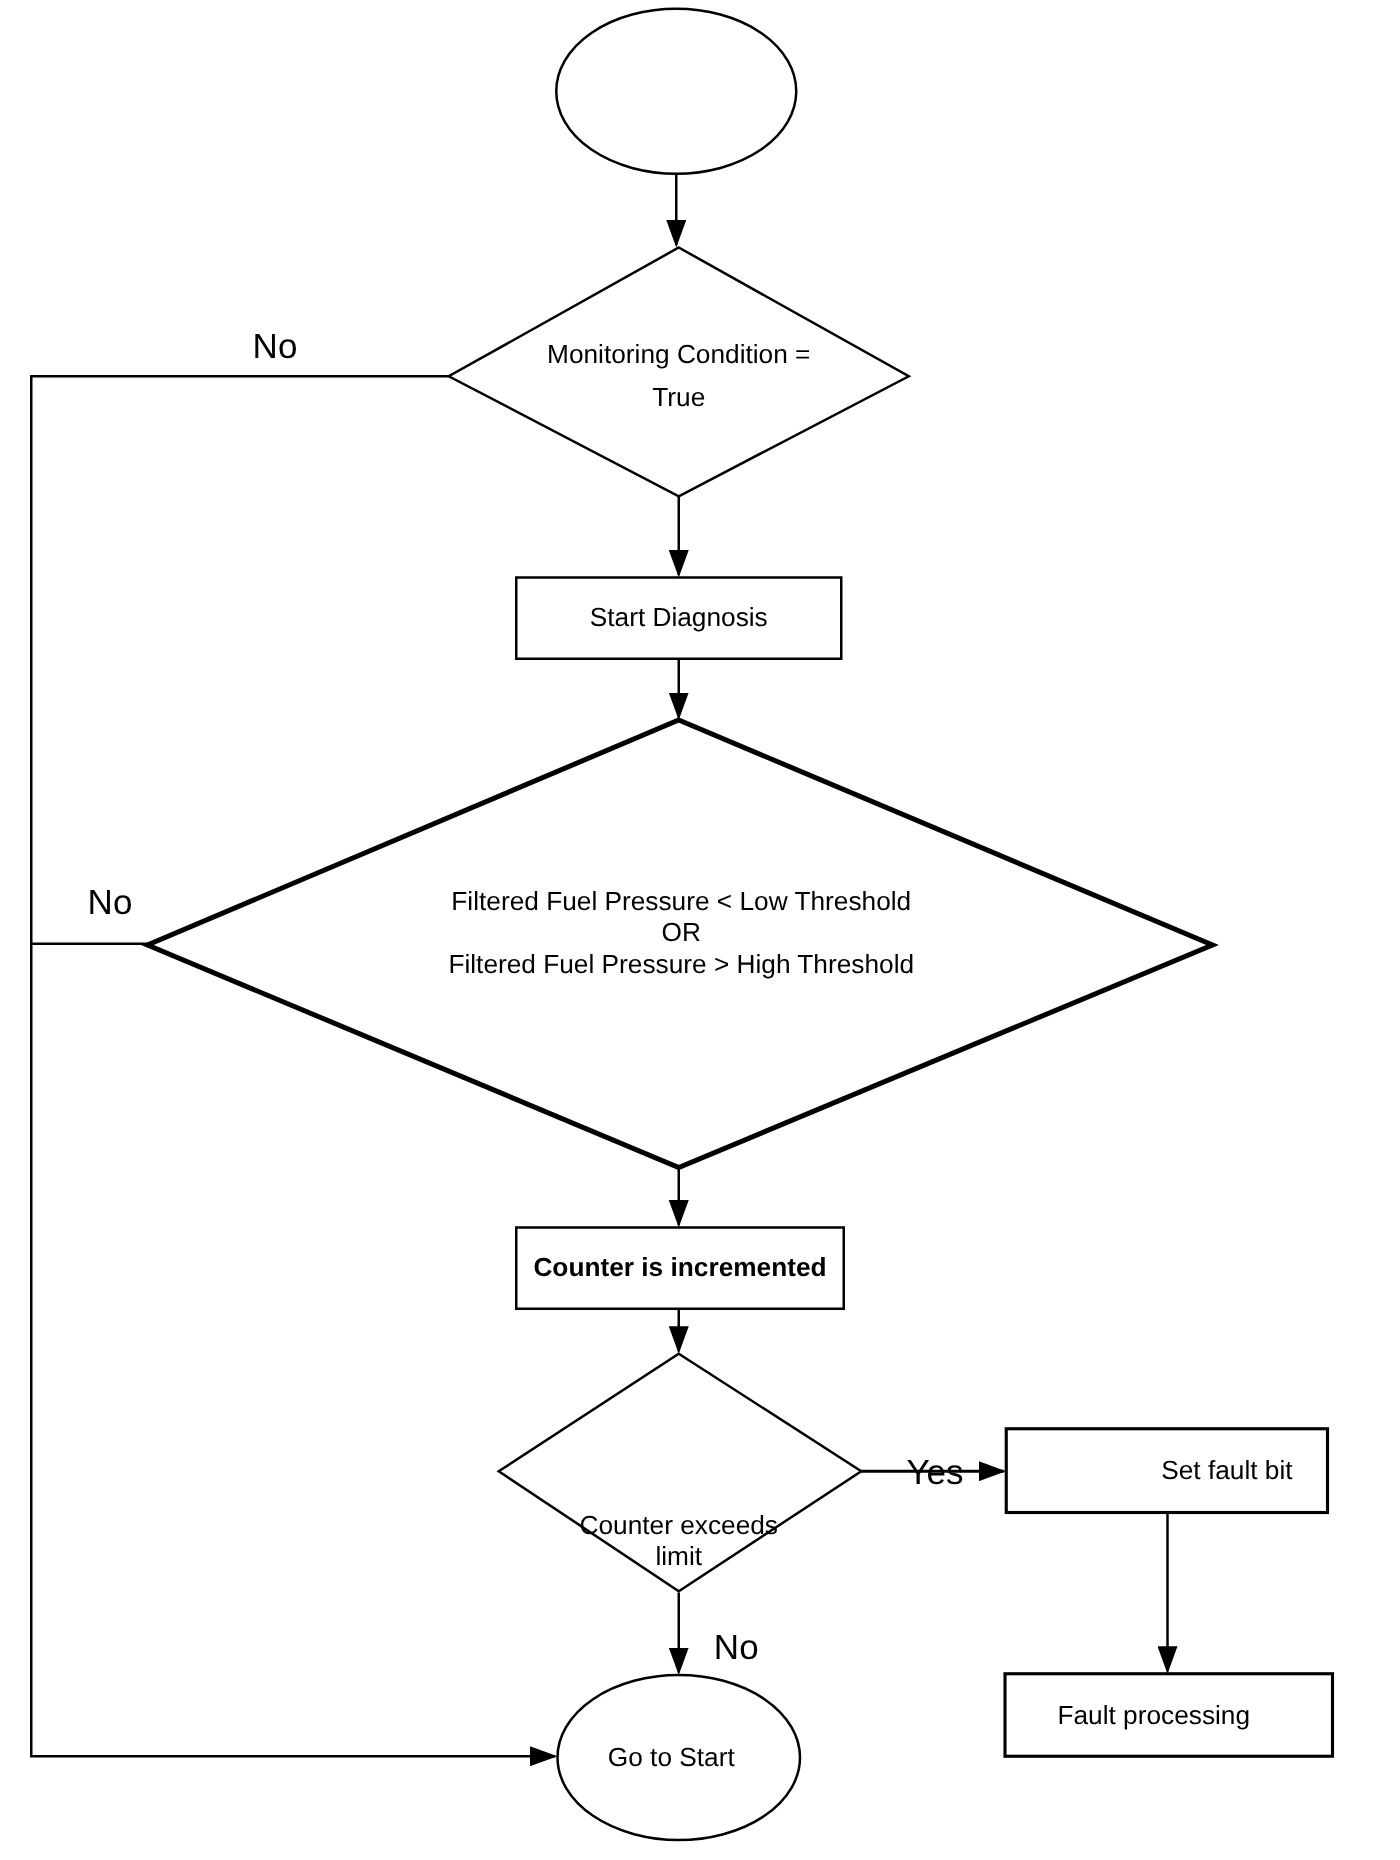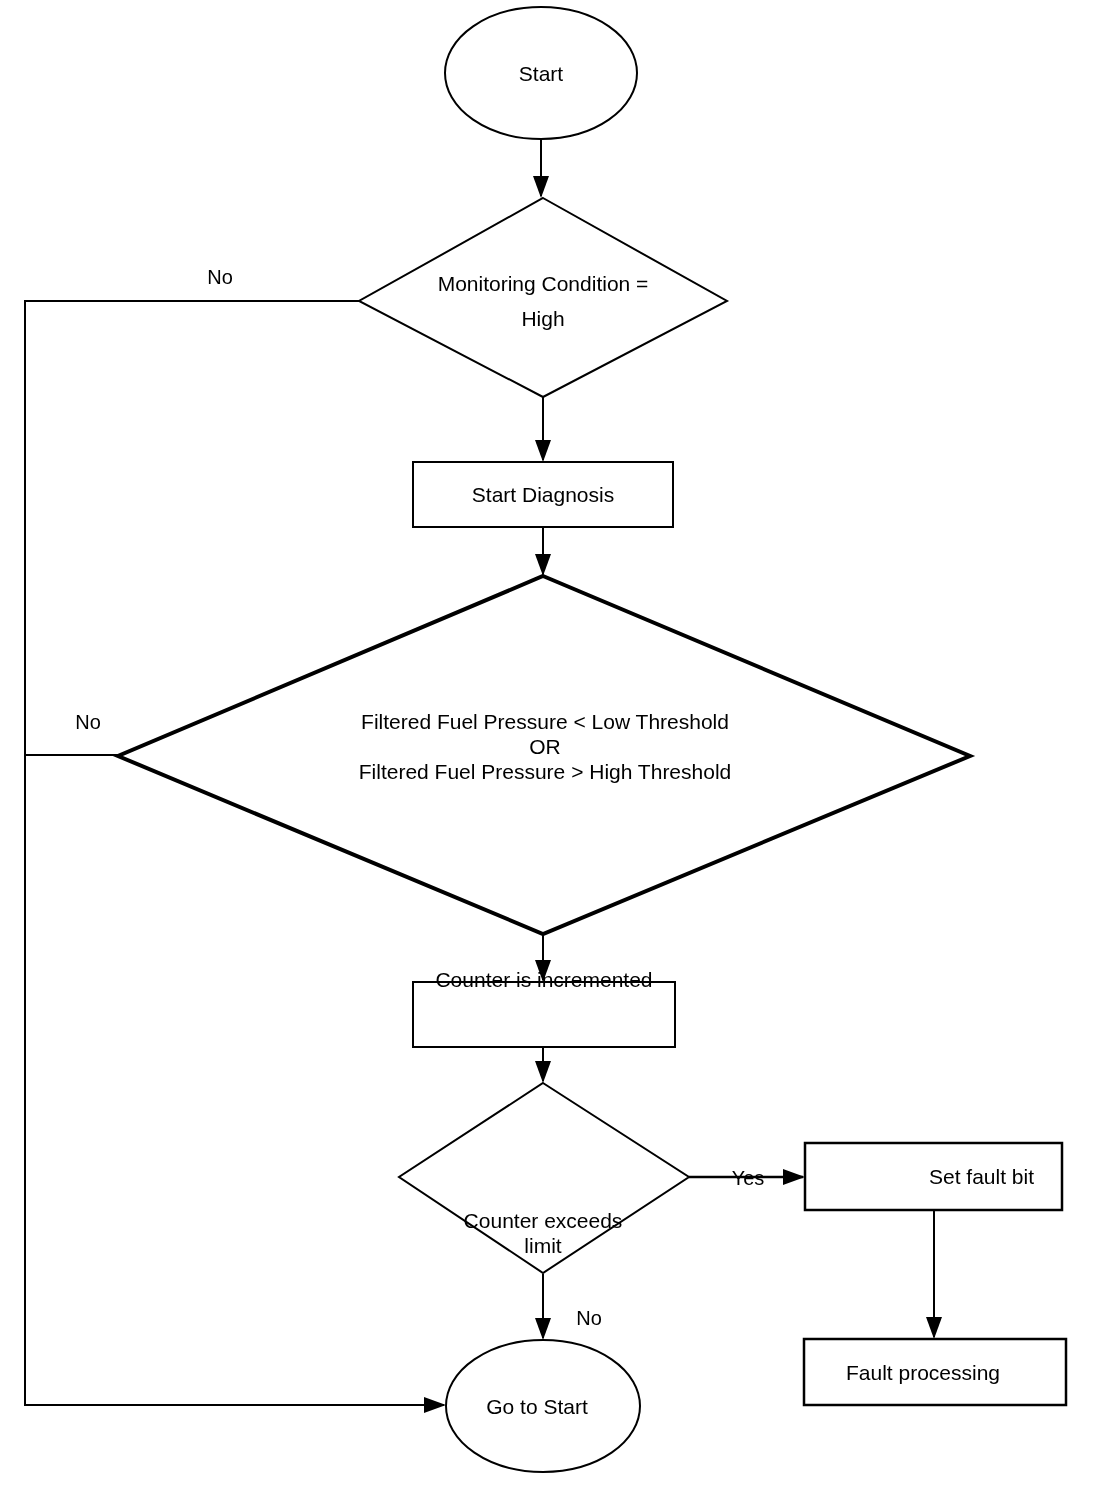--- a/index.html
+++ b/index.html
@@ -23,21 +23,21 @@
     font-size: 21px;
     line-height: 25px;
     color: #000000;
     white-space: nowrap;
   }
   .edge-lbl {
     position: absolute;
     display: flex;
     align-items: center;
     justify-content: center;
-    font-size: 20px;
+    font-size: 28px;
     color: #000000;
     white-space: nowrap;
   }
 </style>
 </head>
 <body>
 
 <div id="canvas">
 
   <svg id="shapes" width="1120" height="1488" viewBox="0 0 1120 1488">
@@ -79,40 +79,37 @@
 
     <polygon points="543,1083 689,1177 543,1273 399,1177" fill="#ffffff" stroke="#000000" stroke-width="2"></polygon>
 
     <rect x="805" y="1143" width="257" height="67" fill="#ffffff" stroke="#000000" stroke-width="2.5"></rect>
 
     <rect x="804" y="1339" width="262" height="66" fill="#ffffff" stroke="#000000" stroke-width="2.5"></rect>
 
     <ellipse cx="543" cy="1406" rx="97" ry="66" fill="#ffffff" stroke="#000000" stroke-width="2"></ellipse>
   </svg>
 
-  <div class="lbl" style="left:445px; top:7px; width:192px; height:132px;">
-    <span>Start</span>
-  </div>
 
   <div class="lbl" style="left:393px; top:250px; width:300px; height:102px;gap:10px;">
     <span>Monitoring Condition =</span>
-    <span>High</span>
+    <span>True</span>
   </div>
 
   <div class="lbl" style="left:343px; top:696px; width:404px; height:100px;">
     <span>Filtered Fuel Pressure &lt; Low Threshold</span>
     <span>OR</span>
     <span>Filtered Fuel Pressure &gt; High Threshold</span>
   </div>
 
   <div class="lbl" style="left:413px; top:462px; width:260px; height:65px;">
     <span>Start Diagnosis</span>
   </div>
 
-  <div class="lbl" style="left:413px; top:947px; width:262px; height:65px;">
+  <div class="lbl" style="left:413px; top:982px; width:262px; height:65px;font-weight:bold;">
     <span>Counter is incremented</span>
   </div>
 
   <div class="lbl" style="left:423px; top:1184px; width:240px; height:98px;">
     <span>Counter exceeds</span>
     <span>limit</span>
   </div>
 
   <div class="lbl" style="left:805px; top:1143px; width:257px; height:67px;padding-left:48px;">
     <span>Set fault bit</span>

